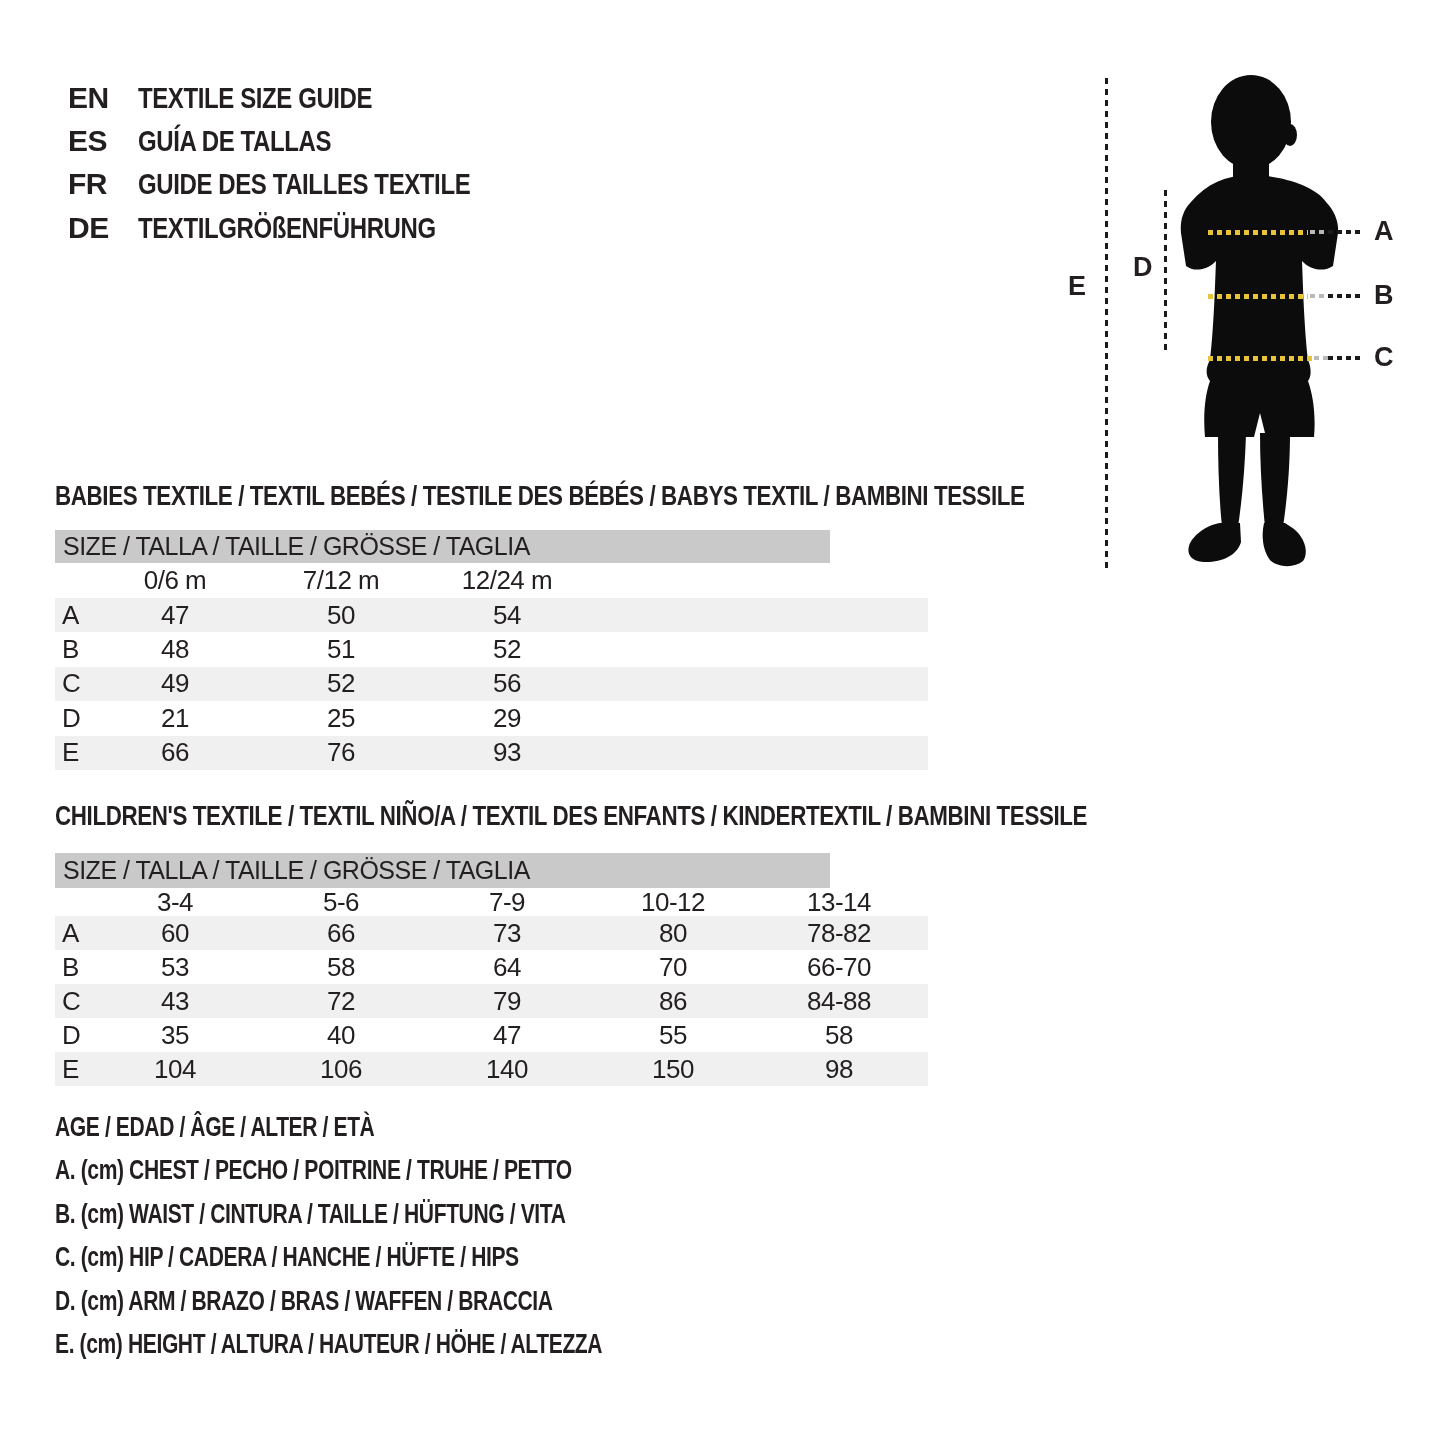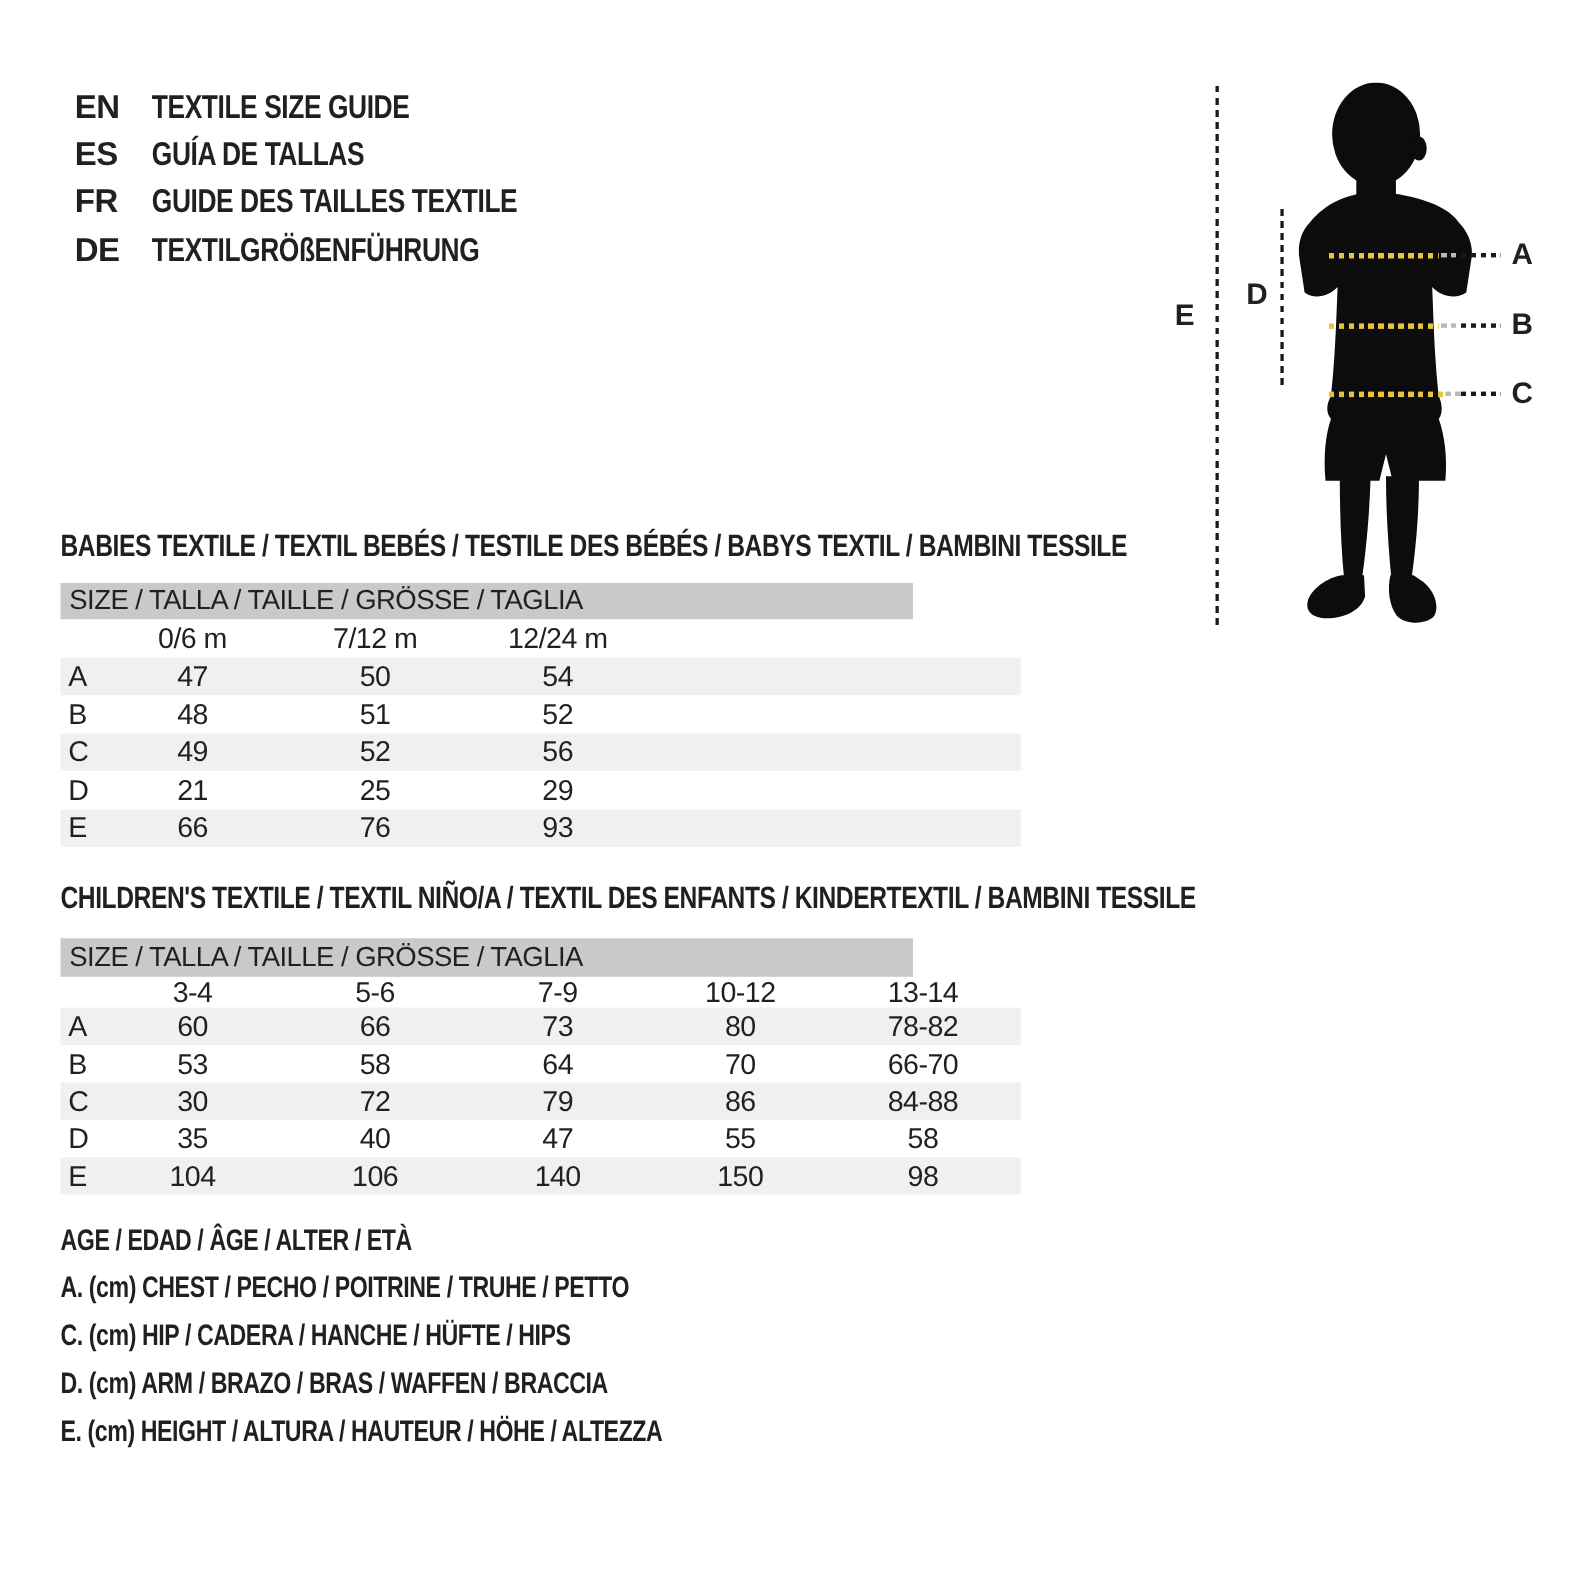--- a/index.html
+++ b/index.html
@@ -169,21 +169,21 @@
   <div class="trow children-row">
     <span class="c-label">B</span>
     <span class="c-val">53</span>
     <span class="c-val">58</span>
     <span class="c-val">64</span>
     <span class="c-val">70</span>
     <span class="c-val">66-70</span>
   </div>
   <div class="trow children-row zebra">
     <span class="c-label">C</span>
-    <span class="c-val">30</span>
+    <span class="c-val">43</span>
     <span class="c-val">72</span>
     <span class="c-val">79</span>
     <span class="c-val">86</span>
     <span class="c-val">84-88</span>
   </div>
   <div class="trow children-row">
     <span class="c-label">D</span>
     <span class="c-val">35</span>
     <span class="c-val">40</span>
     <span class="c-val">47</span>
@@ -196,16 +196,17 @@
     <span class="c-val">106</span>
     <span class="c-val">140</span>
     <span class="c-val">150</span>
     <span class="c-val">98</span>
   </div>
 </div>
 
 <div class="abs legend">
   <div><span class="cond78">AGE / EDAD / ÂGE / ALTER / ETÀ</span></div>
   <div><span class="cond78">A. (cm) CHEST / PECHO / POITRINE / TRUHE / PETTO</span></div>
+  <div><span class="cond78">B. (cm) WAIST / CINTURA / TAILLE / HÜFTUNG / VITA</span></div>
   <div><span class="cond78">C. (cm) HIP / CADERA / HANCHE / HÜFTE / HIPS</span></div>
   <div><span class="cond78">D. (cm) ARM / BRAZO / BRAS / WAFFEN / BRACCIA</span></div>
   <div><span class="cond78">E. (cm) HEIGHT / ALTURA / HAUTEUR / HÖHE / ALTEZZA</span></div>
 </div>
 
 </body></html>

